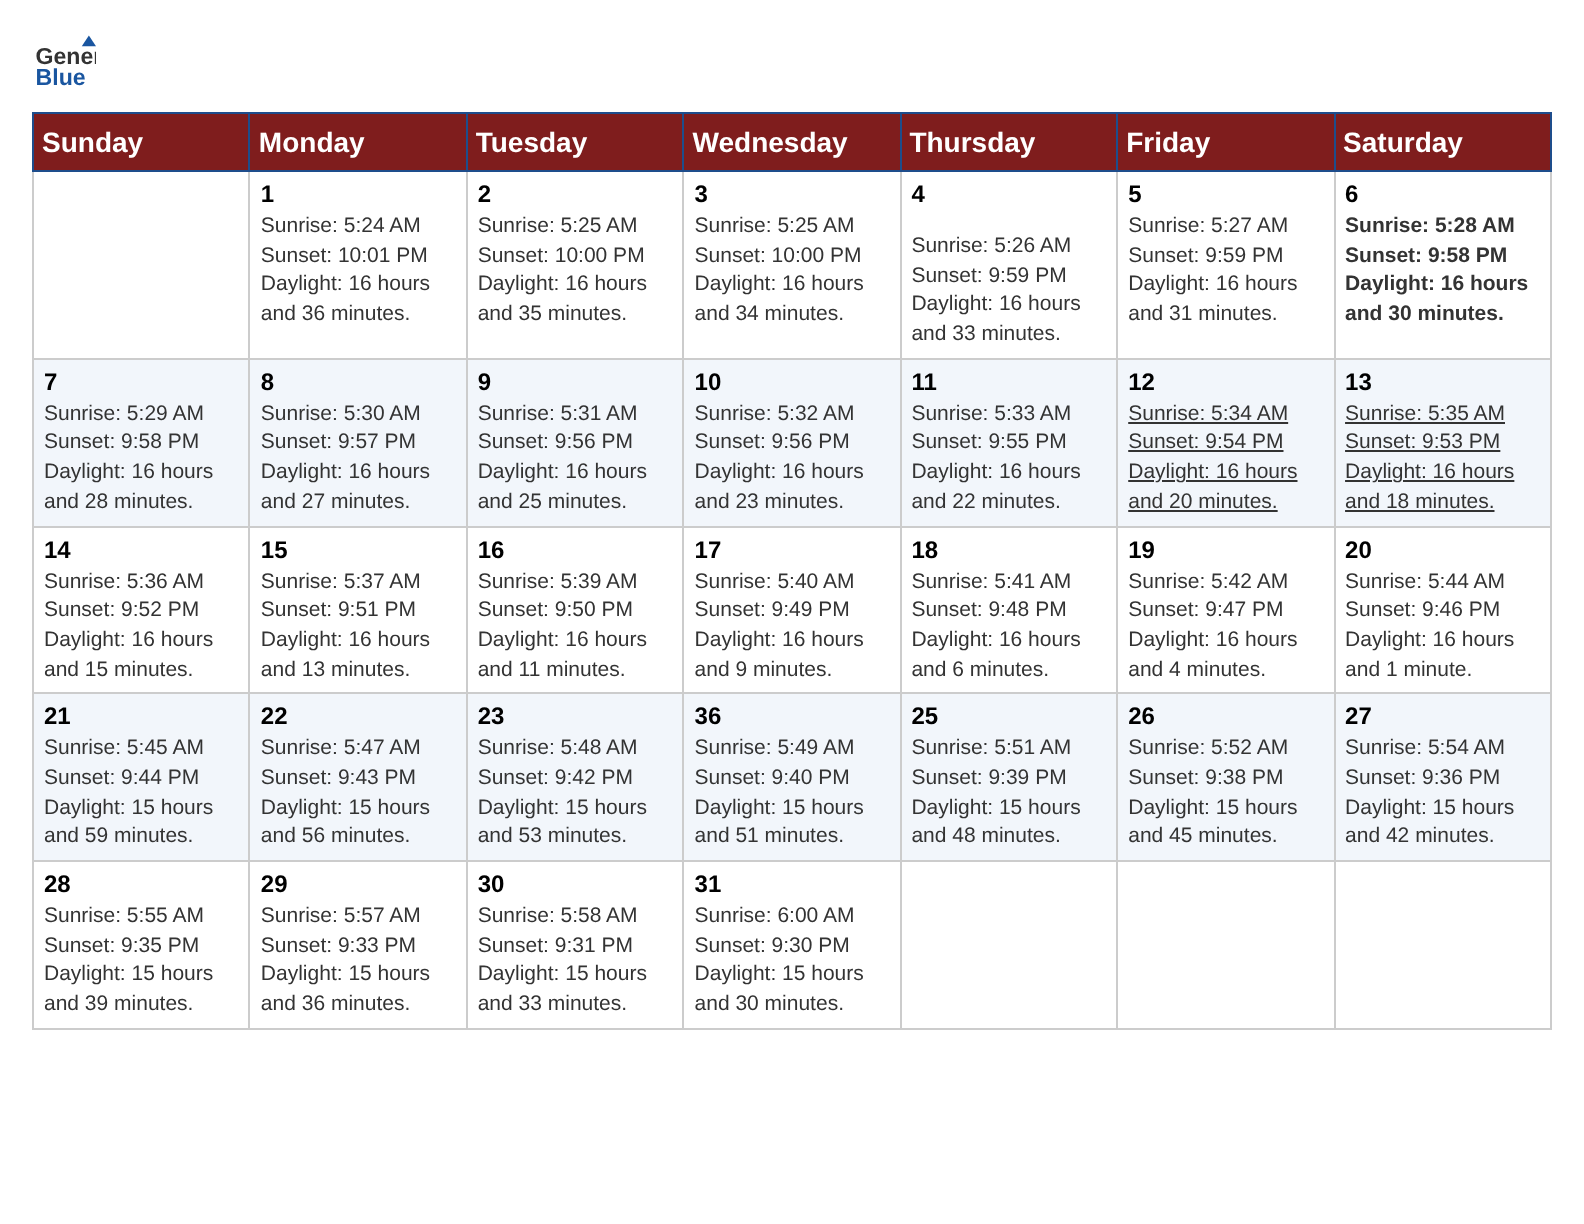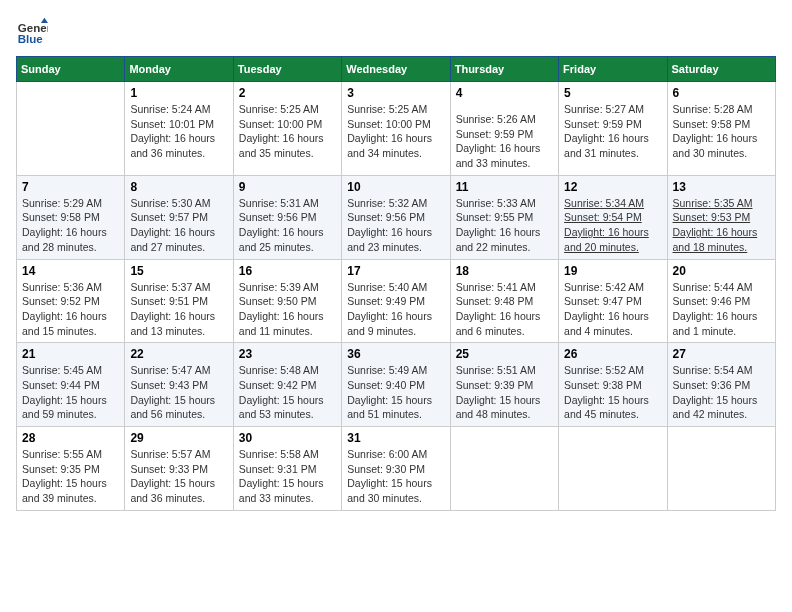--- a/index.html
+++ b/index.html
@@ -36,25 +36,25 @@
     .location-title {
       font-size: 16px;
       color: #555;
     }
     table {
       width: 100%;
       border-collapse: collapse;
       font-size: 11px;
     }
     thead tr th {
-      background-color: #15803d;
+      background-color: #7f1d1d;
       color: #fff;
       padding: 6px 4px;
       text-align: left;
-      font-size: 11px;
+      font-size: 14px;
       font-weight: bold;
       border: 1px solid #1e4d8c;
     }
     tbody tr td {
       border: 1px solid #ccc;
       padding: 4px 5px;
       vertical-align: top;
       min-height: 80px;
       height: 80px;
       width: calc(100% / 7);
@@ -146,21 +146,21 @@
         </td>
         <td>
           <span class="day-num">5</span>
           <div class="day-info" style="white-space: pre-line;">Sunrise: 5:27 AM
 Sunset: 9:59 PM
 Daylight: 16 hours
 and 31 minutes.</div>
         </td>
         <td>
           <span class="day-num">6</span>
-          <div class="day-info" style="white-space: pre-line;">Sunrise: 5:28 AM
+          <div class="day-info" style="white-space: pre-line; font-weight: bold;">Sunrise: 5:28 AM
 Sunset: 9:58 PM
 Daylight: 16 hours
 and 30 minutes.</div>
         </td>
       </tr>
       <tr>
         <td>
           <span class="day-num">7</span>
           <div class="day-info" style="white-space: pre-line;">Sunrise: 5:29 AM
 Sunset: 9:58 PM

